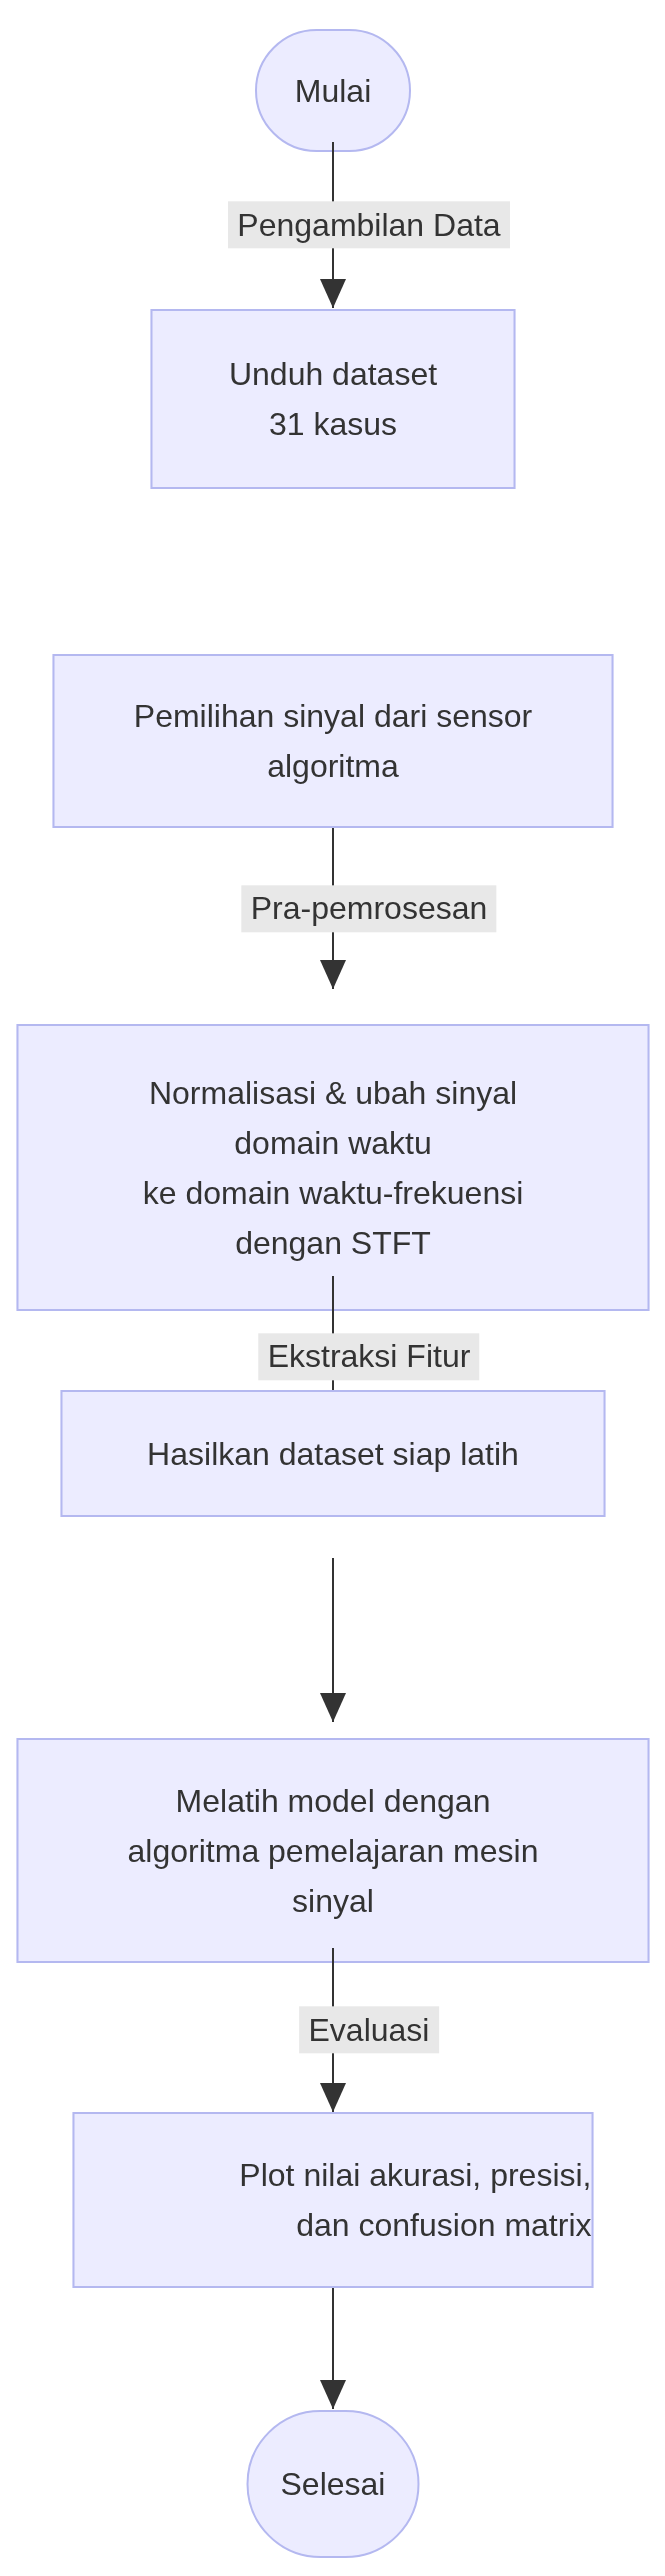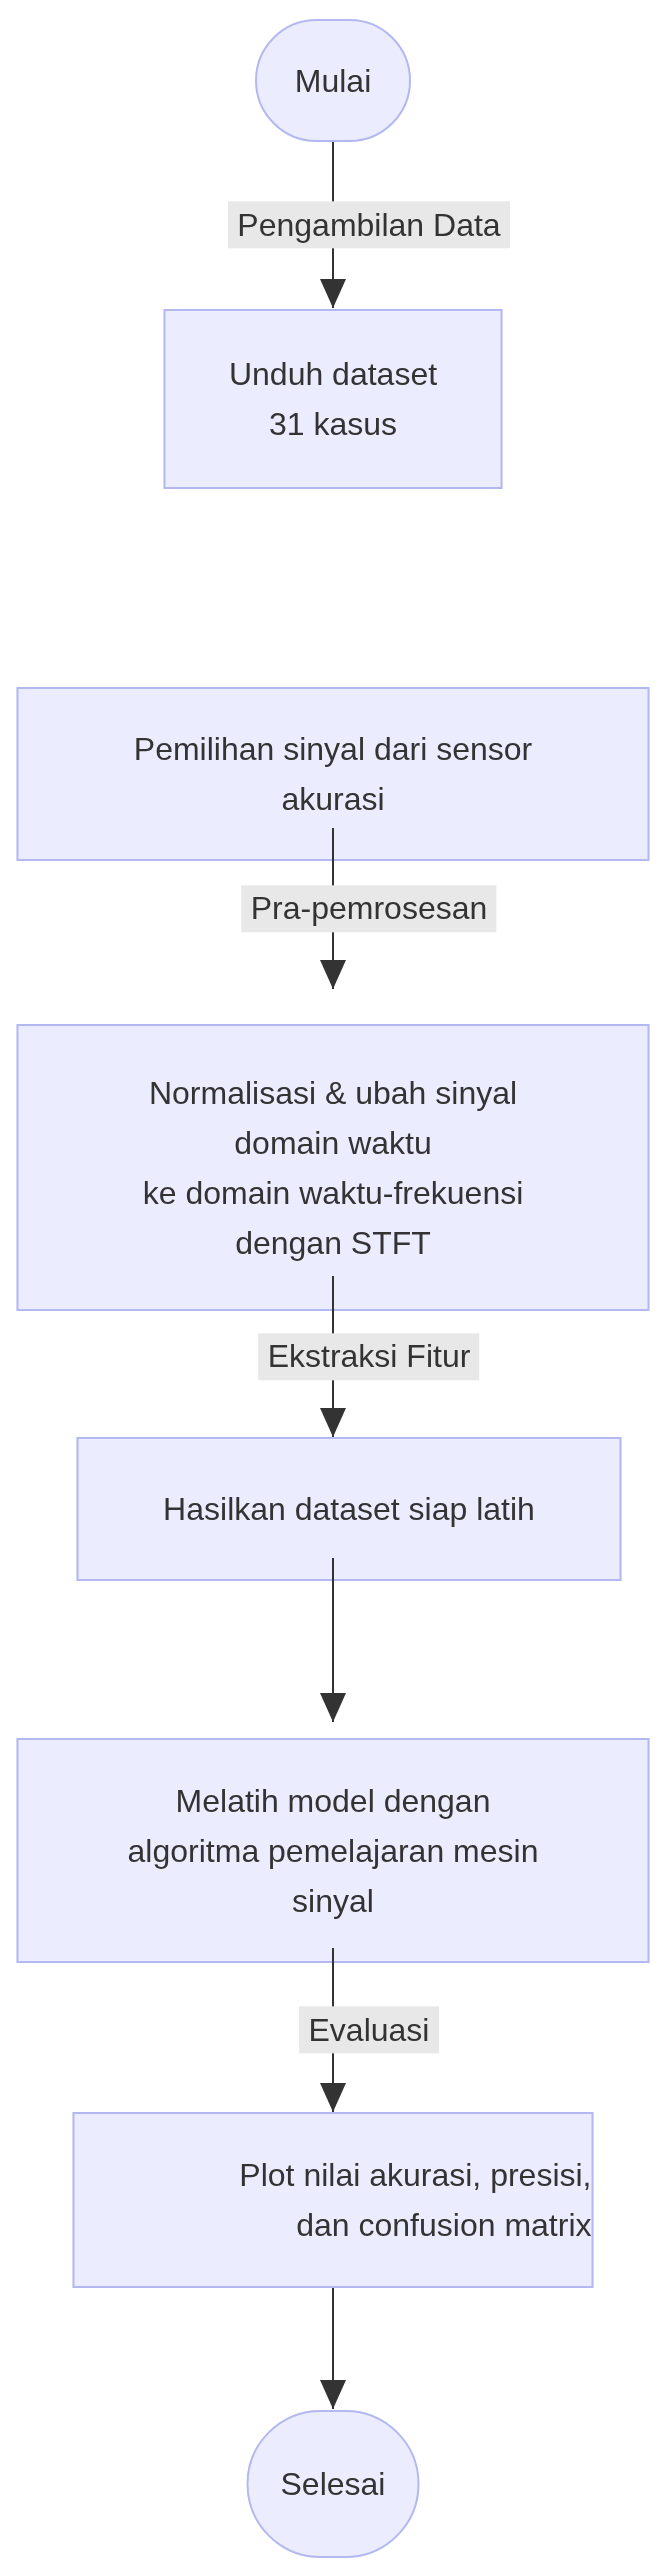--- a/index.html
+++ b/index.html
@@ -23,27 +23,27 @@
     display: flex;
     flex-direction: column;
     align-items: center;
     justify-content: center;
     text-align: center;
     font-size: 32px;
     line-height: 50px;
     background: var(--node-fill, #ECECFF);
     border: 2px solid var(--node-border, #b4b8f0);
   }
-  .stadium-start { top: 19px;   width: 156px; height: 123px; border-radius: 62px; text-align: center;  }
+  .stadium-start { top: 29px;   width: 156px; height: 123px; border-radius: 62px; text-align: center;  }
   .stadium-end   { top: 2410px; width: 173px; height: 148px; border-radius: 74px; }
 
-  .box-1 { top: 309px;  width: 339px; height: 180px; }
-  .box-2 { top: 654px;  width: 633px; height: 174px; margin-top: 33px; }
+  .box-1 { top: 309px;  width: 365px; height: 180px; }
+  .box-2 { top: 654px;  width: 561px; height: 174px; }
   .box-3 { top: 1024px; width: 633px; height: 287px; }
-  .box-4 { top: 1437px; width: 545px; height: 144px; margin-left: 16px; }
+  .box-4 { top: 1390px; width: 545px; height: 127px; }
   .box-5 { top: 1738px; width: 633px; height: 225px; }
   .box-6 { top: 2112px; width: 521px; height: 176px; align-items: flex-end; }
 
   .node .tline { display: block; white-space: nowrap; }
 
   
   .edge {
     position: absolute;
     left: 50%;
     transform: translateX(-50%);
@@ -106,21 +106,21 @@
   </div>
 
   <div class="node box-1">
     <span class="tline">Unduh dataset</span>
     <span class="tline">31 kasus</span>
   </div>
 
 
   <div class="node box-2">
     <span class="tline">Pemilihan sinyal dari sensor</span>
-    <span class="tline">akurasi</span>
+    <span class="tline">algoritma</span>
   </div>
 
   <div class="edge edge-3">
     <div class="edge-line"></div>
     <div class="arrowhead"></div>
     <span class="edge-label">Pra-pemrosesan</span>
   </div>
 
   <div class="node box-3">
     <span class="tline">Normalisasi &amp; ubah sinyal</span>

